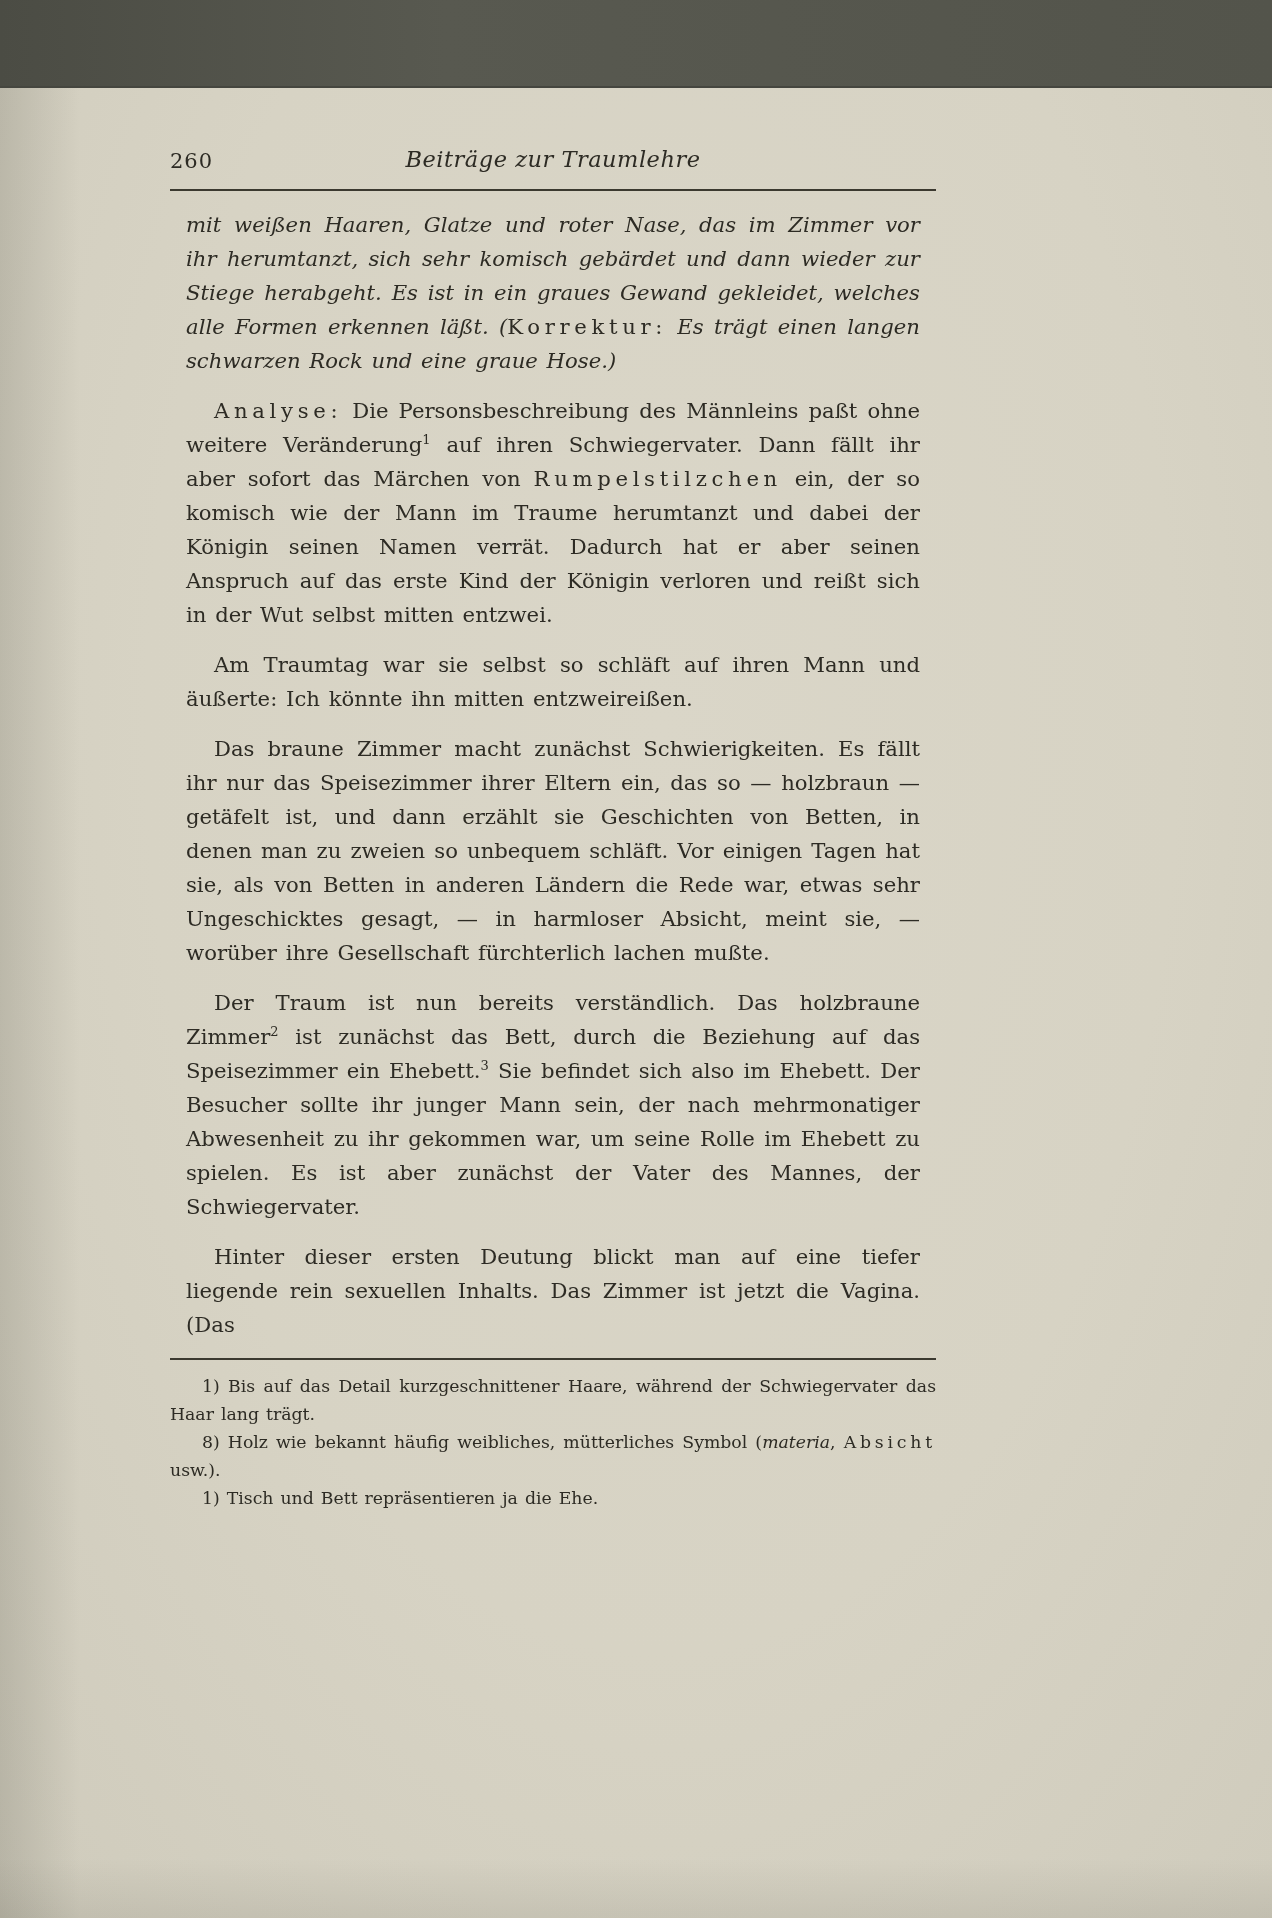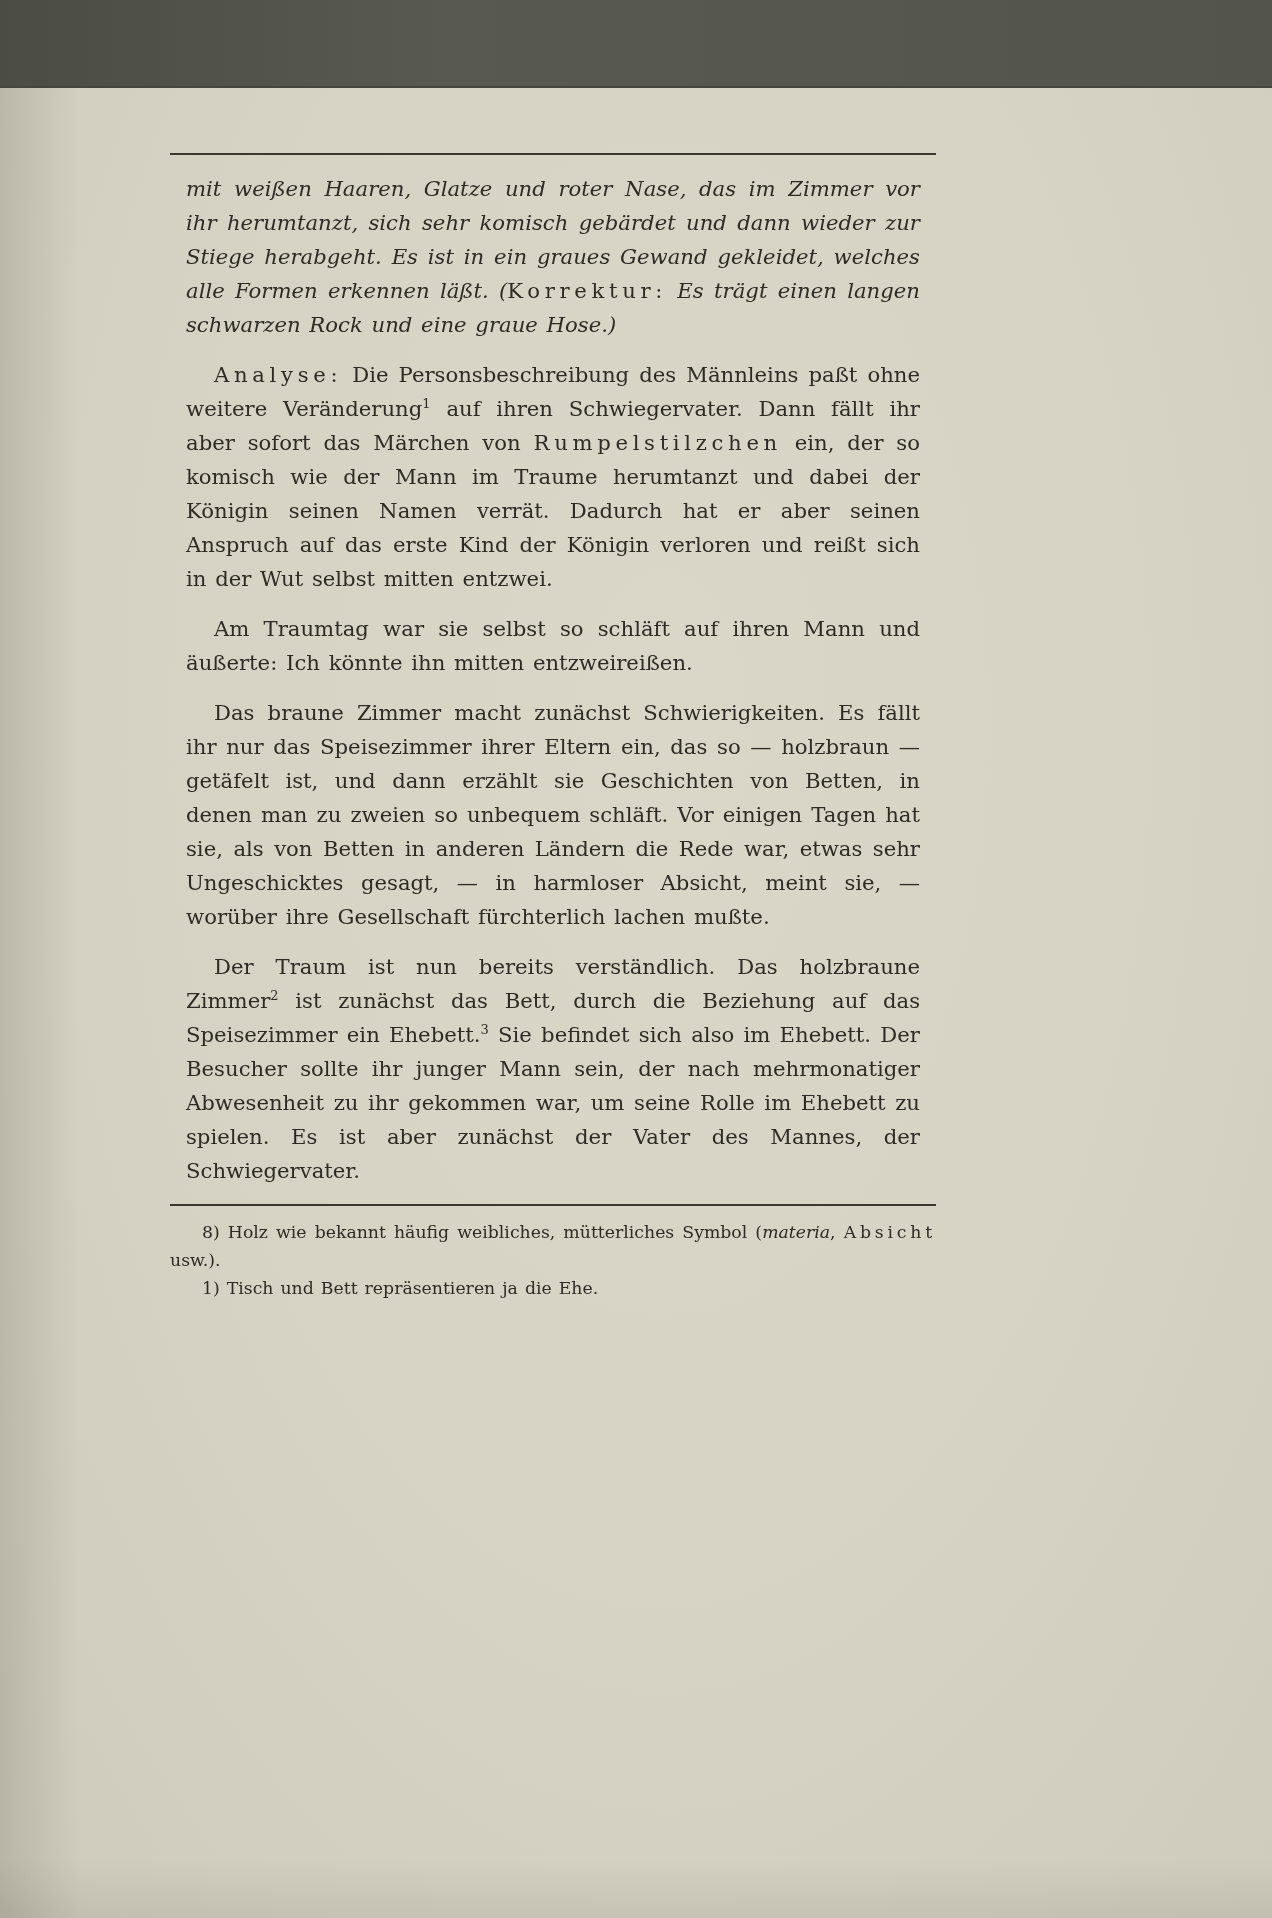--- a/index.html
+++ b/index.html
@@ -73,29 +73,35 @@
 </style>
 </head>
 <body>
 
 <div class="page">
   <div class="scan-band"></div>
   <div class="left-shadow"></div>
   <div class="bottom-shadow"></div>
 
   <div class="content">
+    <div class="header">
+      <span class="page-number">260</span>
+      <div class="header-title">Beiträge zur Traumlehre</div>
+    </div>
     <hr class="header-rule">
 
     <div class="body-text" id="body-text">
         <p class="body-para"><span class="seg-italic">mit weißen Haaren, Glatze und roter Nase, das im Zimmer vor ihr herumtanzt, sich sehr komisch gebärdet und dann wieder zur Stiege herabgeht. Es ist in ein graues Gewand gekleidet, welches alle Formen erkennen läßt. (</span><span class="seg-spaced">Korrektur:</span><span class="seg-italic"> Es trägt einen langen schwarzen Rock und eine graue Hose.)</span></p>
         <p class="body-para indent"><span class="seg-spaced">Analyse:</span><span class="seg-normal"> Die Personsbeschreibung des Männleins paßt ohne weitere Veränderung</span><span class="seg-sup">1</span><span class="seg-normal"> auf ihren Schwiegervater. Dann fällt ihr aber sofort das Märchen von </span><span class="seg-spaced">Rumpelstilzchen</span><span class="seg-normal"> ein, der so komisch wie der Mann im Traume herumtanzt und dabei der Königin seinen Namen verrät. Dadurch hat er aber seinen Anspruch auf das erste Kind der Königin verloren und reißt sich in der Wut selbst mitten entzwei.</span></p>
         <p class="body-para indent"><span class="seg-normal">Am Traumtag war sie selbst so schläft auf ihren Mann und äußerte: Ich könnte ihn mitten entzweireißen.</span></p>
         <p class="body-para indent"><span class="seg-normal">Das braune Zimmer macht zunächst Schwierigkeiten. Es fällt ihr nur das Speisezimmer ihrer Eltern ein, das so — holzbraun — getäfelt ist, und dann erzählt sie Geschichten von Betten, in denen man zu zweien so unbequem schläft. Vor einigen Tagen hat sie, als von Betten in anderen Ländern die Rede war, etwas sehr Ungeschicktes gesagt, — in harmloser Absicht, meint sie, — worüber ihre Gesellschaft fürchterlich lachen mußte.</span></p>
         <p class="body-para indent"><span class="seg-normal">Der Traum ist nun bereits verständlich. Das holzbraune Zimmer</span><span class="seg-sup">2</span><span class="seg-normal"> ist zunächst das Bett, durch die Beziehung auf das Speisezimmer ein Ehebett.</span><span class="seg-sup">3</span><span class="seg-normal"> Sie befindet sich also im Ehebett. Der Besucher sollte ihr junger Mann sein, der nach mehrmonatiger Abwesenheit zu ihr gekommen war, um seine Rolle im Ehebett zu spielen. Es ist aber zunächst der Vater des Mannes, der Schwiegervater.</span></p>
+        <p class="body-para indent justify-last"><span class="seg-normal">Hinter dieser ersten Deutung blickt man auf eine tiefer liegende rein sexuellen Inhalts. Das Zimmer ist jetzt die Vagina. (Das</span></p>
       </div>
 
     <hr class="footnote-rule">
     <div class="footnotes" id="footnotes-list">
+        <p class="footnote"><span class="seg-normal">1) Bis auf das Detail kurzgeschnittener Haare, während der Schwiegervater das Haar lang trägt.</span></p>
         <p class="footnote"><span class="seg-normal">8) Holz wie bekannt häufig weibliches, mütterliches Symbol (</span><span class="seg-italic">materia</span><span class="seg-normal">, </span><span class="seg-spaced">Absicht</span><span class="seg-normal"> usw.).</span></p>
         <p class="footnote"><span class="seg-normal">1) Tisch und Bett repräsentieren ja die Ehe.</span></p>
       </div>
   </div>
 </div>
 
 </body></html>

